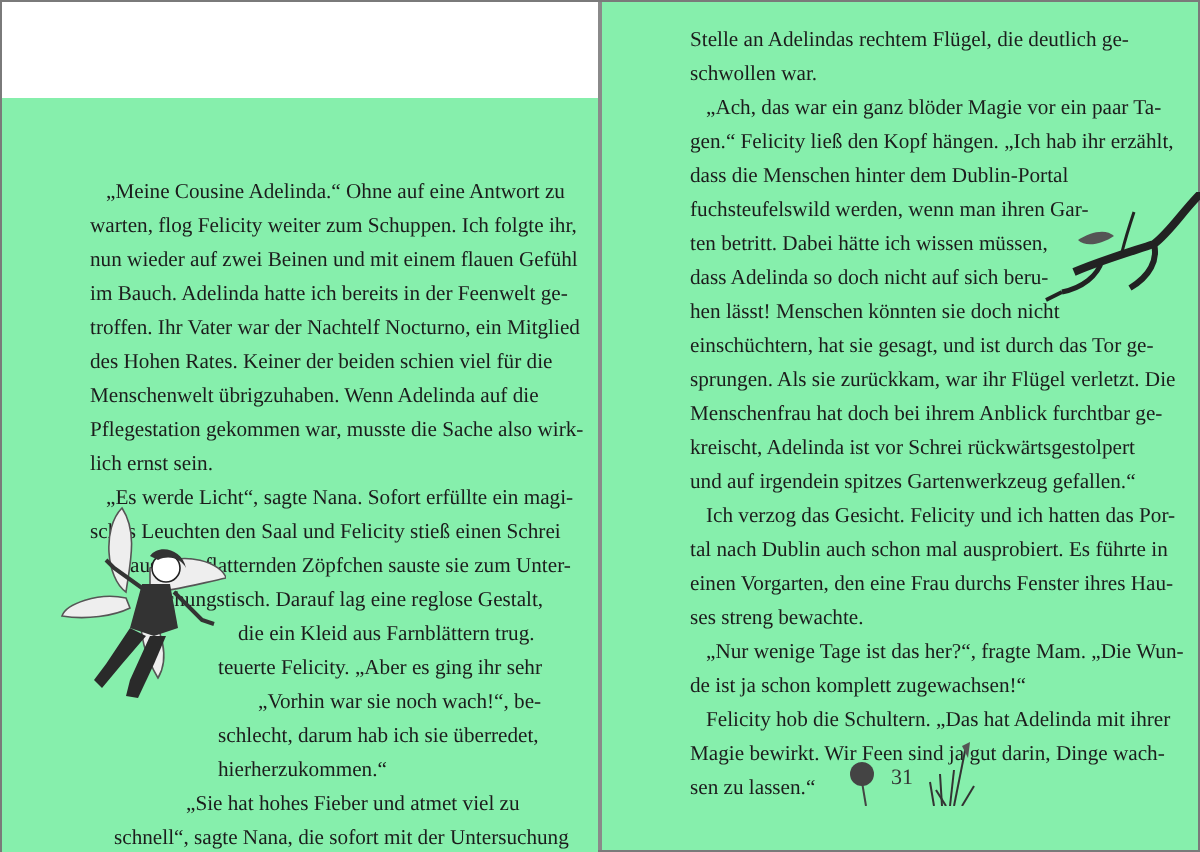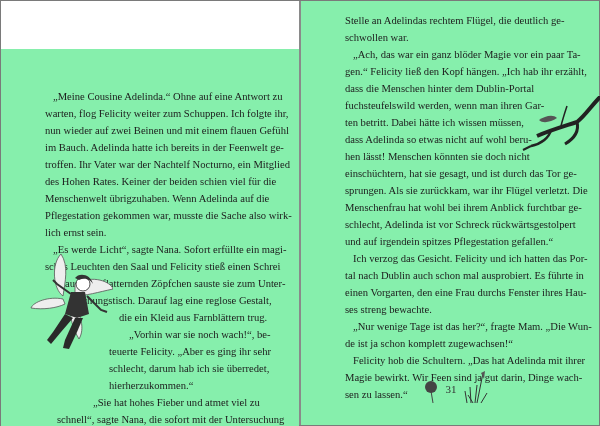--- a/index.html
+++ b/index.html
@@ -37,22 +37,22 @@
       <span class="line">troffen. Ihr Vater war der Nachtelf Nocturno, ein Mitglied</span>
       <span class="line">des Hohen Rates. Keiner der beiden schien viel für die</span>
       <span class="line">Menschenwelt übrigzuhaben. Wenn Adelinda auf die</span>
       <span class="line">Pflegestation gekommen war, musste die Sache also wirk-</span>
       <span class="line last">lich ernst sein.</span>
       <span class="line indent1">„Es werde Licht“, sagte Nana. Sofort erfüllte ein magi-</span>
       <span class="line">sches Leuchten den Saal und Felicity stieß einen Schrei</span>
       <span class="line" style="padding-left:20px">aus. Mit flatternden Zöpfchen sauste sie zum Unter-</span>
       <span class="line" style="padding-left:28px">suchungstisch. Darauf lag eine reglose Gestalt,</span>
       <span class="line last" style="padding-left:74px">die ein Kleid aus Farnblättern trug.</span>
+      <span class="line" style="padding-left:64px">teuerte Felicity. „Aber es ging ihr sehr</span>
       <span class="line" style="padding-left:84px">„Vorhin war sie noch wach!“, be-</span>
-      <span class="line" style="padding-left:64px">teuerte Felicity. „Aber es ging ihr sehr</span>
       <span class="line" style="padding-left:64px">schlecht, darum hab ich sie überredet,</span>
       <span class="line last" style="padding-left:64px">hierherzukommen.“</span>
       <span class="line" style="padding-left:48px">„Sie hat hohes Fieber und atmet viel zu</span>
       <span class="line" style="padding-left:12px">schnell“, sagte Nana, die sofort mit der Untersuchung</span>
       <span class="line indent1">begonnen hatte. Adelinda murmelte etwas Unverständ-</span>
       <span class="line indent1">„Was ist da passiert?“ Meine Großmutter zeigte auf eine</span>
     </div>
 
     <svg class="fairy" viewBox="0 0 100 110">
       <g fill="none" stroke="#555" stroke-width="0.8">
@@ -76,27 +76,27 @@
 
   <div class="page right">
     <div class="text">
       <span class="line">Stelle an Adelindas rechtem Flügel, die deutlich ge-</span>
       <span class="line last">schwollen war.</span>
       <span class="line indent1">„Ach, das war ein ganz blöder Magie vor ein paar Ta-</span>
       <span class="line">gen.“ Felicity ließ den Kopf hängen. „Ich hab ihr erzählt,</span>
       <span class="line wrapR">dass die Menschen hinter dem Dublin-Portal</span>
       <span class="line wrapR">fuchsteufelswild werden, wenn man ihren Gar-</span>
       <span class="line wrapR">ten betritt. Dabei hätte ich wissen müssen,</span>
-      <span class="line wrapR">dass Adelinda so etwas nicht auf wohl beru-</span>
+      <span class="line wrapR">dass Adelinda so doch nicht auf sich beru-</span>
       <span class="line wrapR">hen lässt! Menschen könnten sie doch nicht</span>
       <span class="line">einschüchtern, hat sie gesagt, und ist durch das Tor ge-</span>
       <span class="line">sprungen. Als sie zurückkam, war ihr Flügel verletzt. Die</span>
-      <span class="line">Menschenfrau hat wohl bei ihrem Anblick furchtbar ge-</span>
-      <span class="line">schlecht, Adelinda ist vor Schreck rückwärtsgestolpert</span>
-      <span class="line last">und auf irgendein spitzes Pflegestation gefallen.“</span>
+      <span class="line">Menschenfrau hat doch bei ihrem Anblick furchtbar ge-</span>
+      <span class="line">kreischt, Adelinda ist vor Schrei rückwärtsgestolpert</span>
+      <span class="line last">und auf irgendein spitzes Gartenwerkzeug gefallen.“</span>
       <span class="line indent1">Ich verzog das Gesicht. Felicity und ich hatten das Por-</span>
       <span class="line">tal nach Dublin auch schon mal ausprobiert. Es führte in</span>
       <span class="line">einen Vorgarten, den eine Frau durchs Fenster ihres Hau-</span>
       <span class="line last">ses streng bewachte.</span>
       <span class="line indent1">„Nur wenige Tage ist das her?“, fragte Mam. „Die Wun-</span>
       <span class="line last">de ist ja schon komplett zugewachsen!“</span>
       <span class="line indent1">Felicity hob die Schultern. „Das hat Adelinda mit ihrer</span>
       <span class="line">Magie bewirkt. Wir Feen sind ja gut darin, Dinge wach-</span>
       <span class="line last">sen zu lassen.“</span>
     </div>

